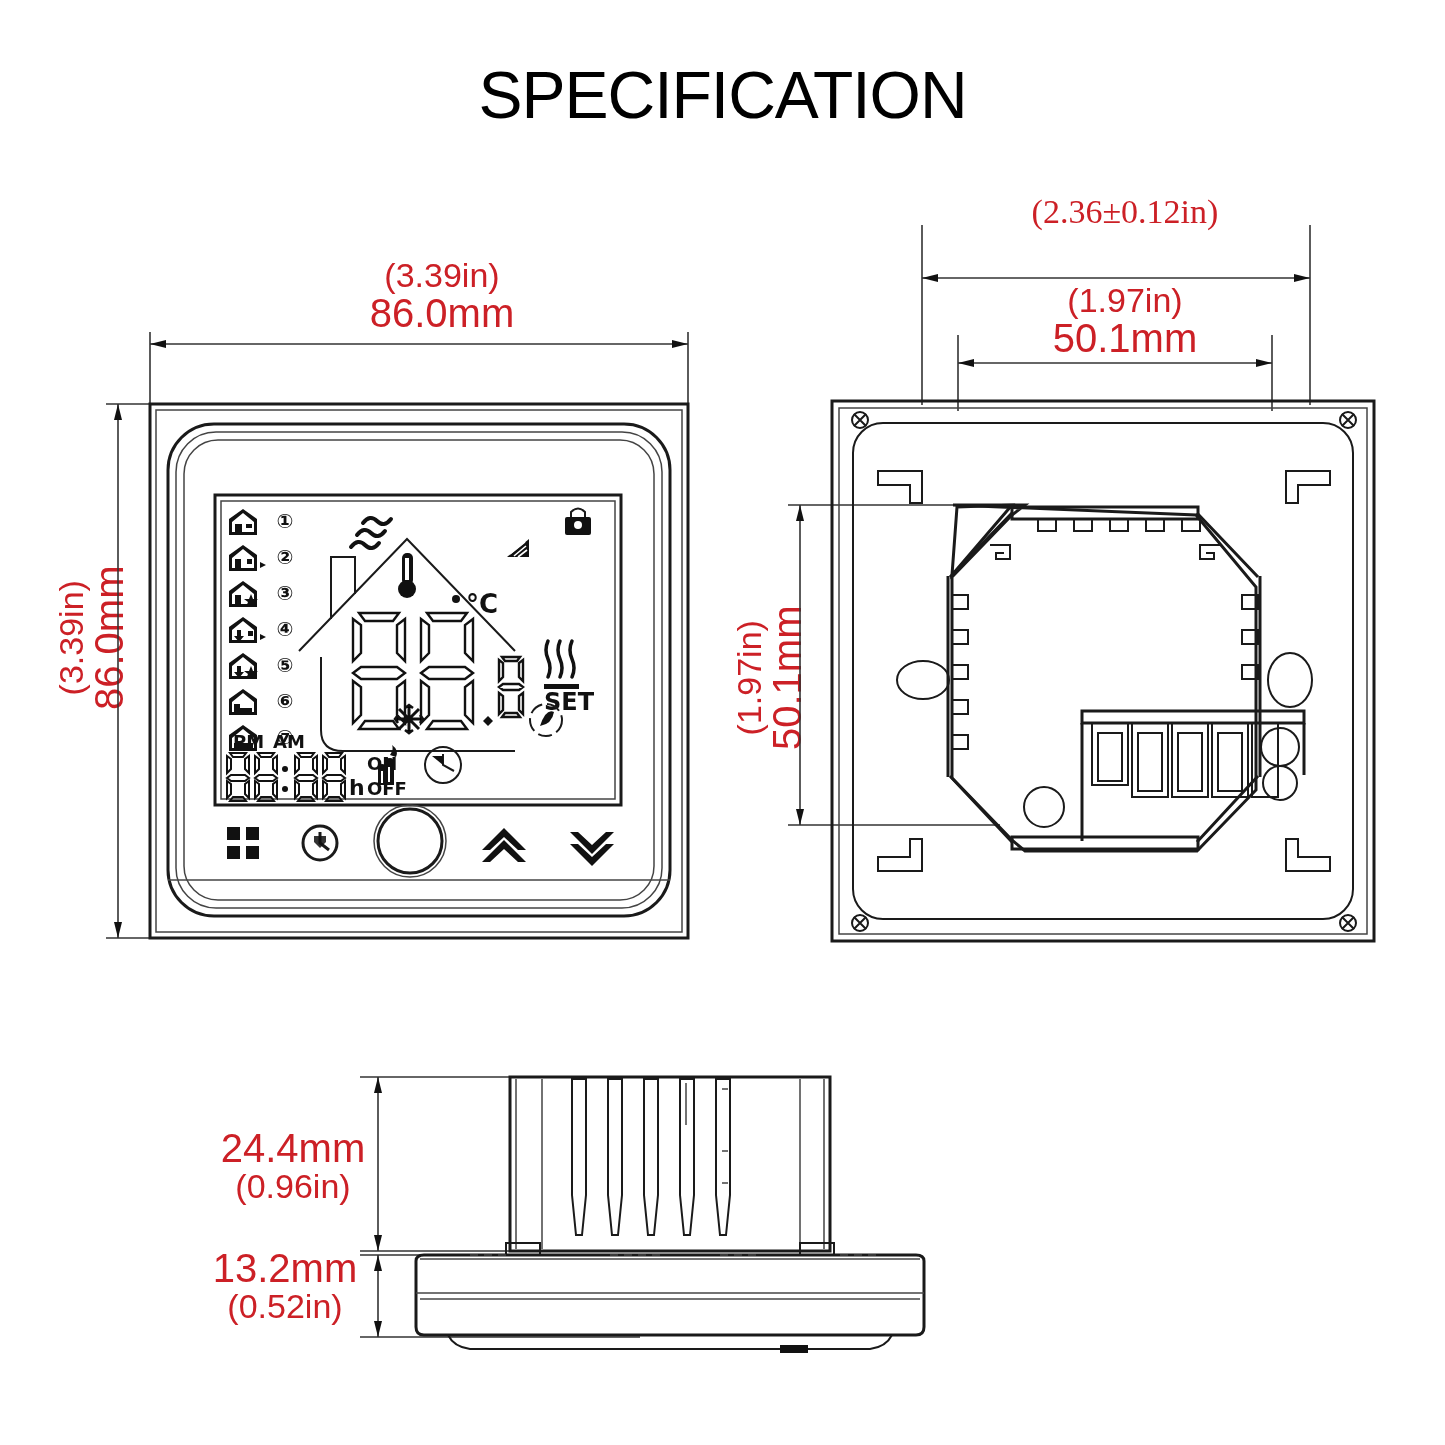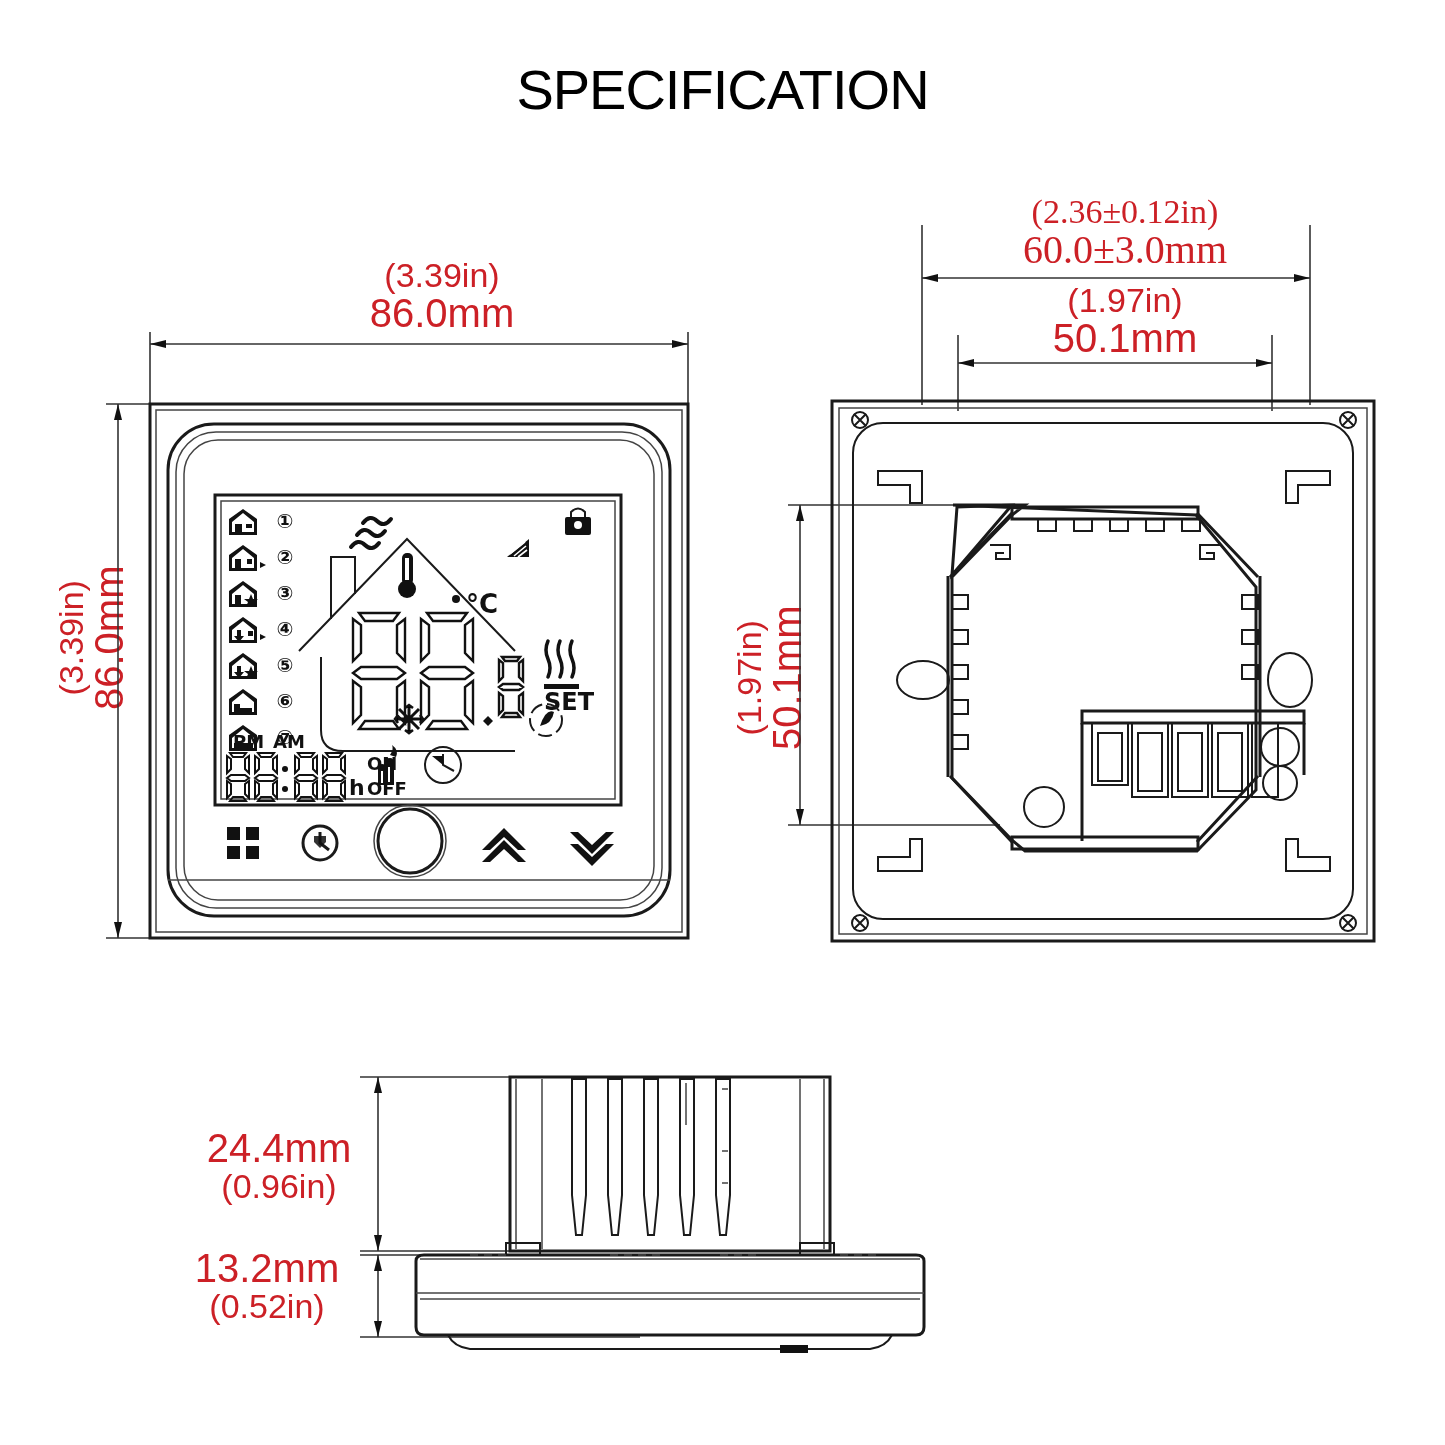--- a/index.html
+++ b/index.html
@@ -1,19 +1,19 @@
 <!DOCTYPE html>
 <html><head>
 <meta charset="utf-8">
 <style>
   html,body{margin:0;padding:0;background:#ffffff;}
   body{width:1445px;height:1445px;position:relative;overflow:hidden;
        font-family:"Liberation Sans","DejaVu Sans",sans-serif;color:#000;}
   .abs{position:absolute;}
-  #title{left:0;top:62px;width:1445px;text-align:center;font-size:56px;
+  #title{left:0;top:62px;width:1445px;text-align:center;font-size:66px;
          letter-spacing:-1px;font-weight:400;line-height:1;}
   .dim{color:#cc2026;font-weight:400;line-height:1.02;text-align:center;white-space:nowrap;}
   .dim .big{font-size:40px;display:block;}
   .dim .small{font-size:34px;display:block;}
   .vert{transform-origin:50% 50%;}
   svg{display:block;}
   .ln{fill:none;stroke:#1a1a1a;stroke-width:2;}
   .ln3{fill:none;stroke:#1a1a1a;stroke-width:3;}
   .lnthin{fill:none;stroke:#444;stroke-width:1.5;}
   .dimline{fill:none;stroke:#333;stroke-width:1.6;}
@@ -32,41 +32,40 @@
 
 <div class="abs" style="left:-58px;top:600px;width:300px;height:96px;">
   <div class="dim vert" style="width:300px;transform:rotate(-90deg);">
     <span class="small">(3.39in)</span>
     <span class="big">86.0mm</span>
   </div>
 </div>
 
 <div class="abs dim" style="left:975px;top:195px;width:300px;font-family:Liberation Serif, serif;">
   <span class="small">(2.36±0.12in)</span>
-  <span class="big">60.0±3.0mm</span>
 </div>
 
 <div class="abs dim" style="left:975px;top:283px;width:300px;">
   <span class="small">(1.97in)</span>
   <span class="big">50.1mm</span>
 </div>
 
 <div class="abs" style="left:620px;top:640px;width:300px;height:96px;">
   <div class="dim vert" style="width:300px;transform:rotate(-90deg);">
     <span class="small">(1.97in)</span>
     <span class="big">50.1mm</span>
   </div>
 </div>
 
-<div class="abs dim" style="left:164px;top:1128px;width:230px;">
+<div class="abs dim" style="left:178px;top:1128px;width:230px;">
   <span class="big">24.4mm</span>
   <span class="small">(0.96in)</span>
 </div>
 
-<div class="abs dim" style="left:152px;top:1248px;width:230px;">
+<div class="abs dim" style="left:170px;top:1248px;width:230px;">
   <span class="big">13.2mm</span>
   <span class="small">(0.52in)</span>
 </div>
 
 <svg class="abs" style="left:90px;top:320px;" width="630" height="640" viewBox="0 0 630 640">
 
   <g>
     <path class="dimline" d="M60,12 L60,105"></path>
     <path class="dimline" d="M598,12 L598,105"></path>
     <path class="dimline" d="M60,24 L598,24"></path>

